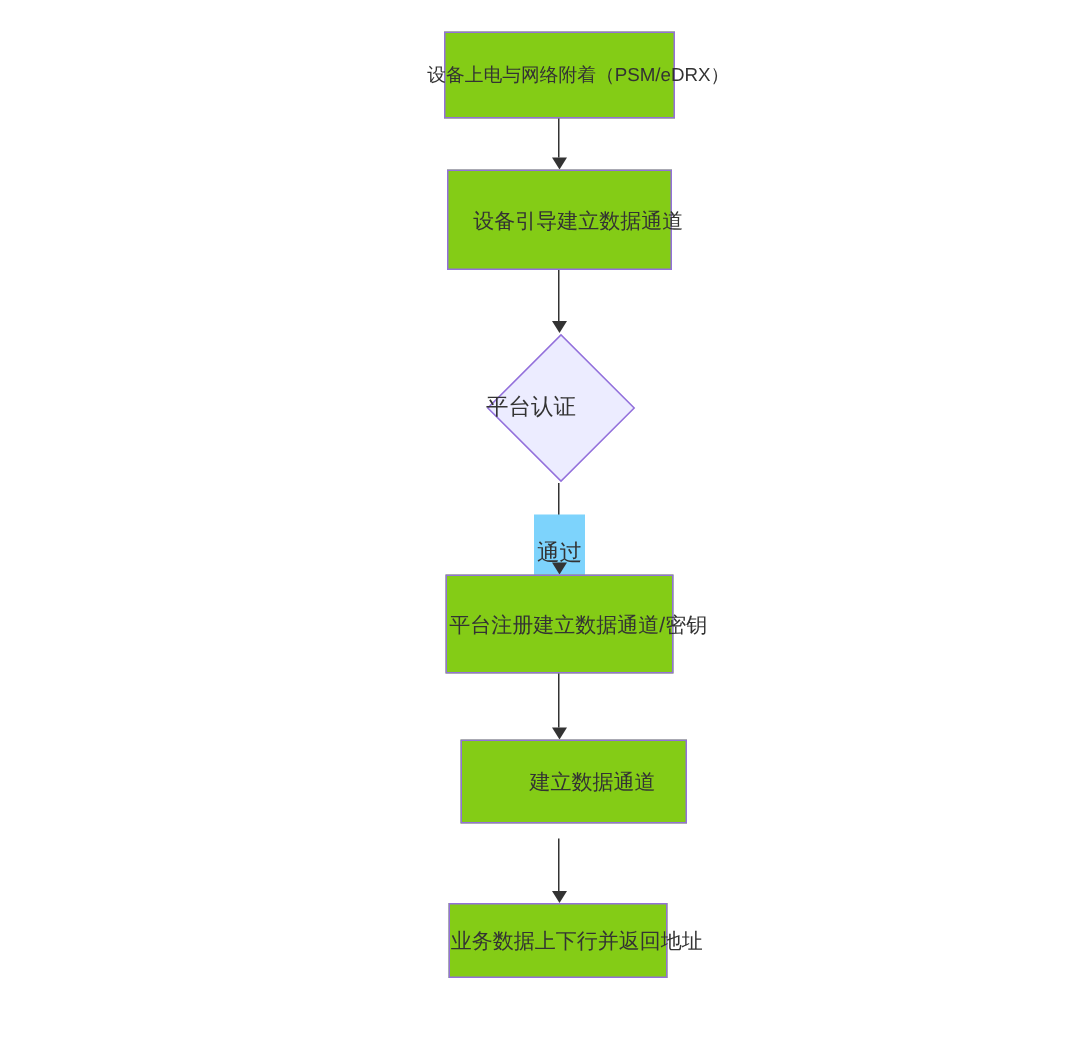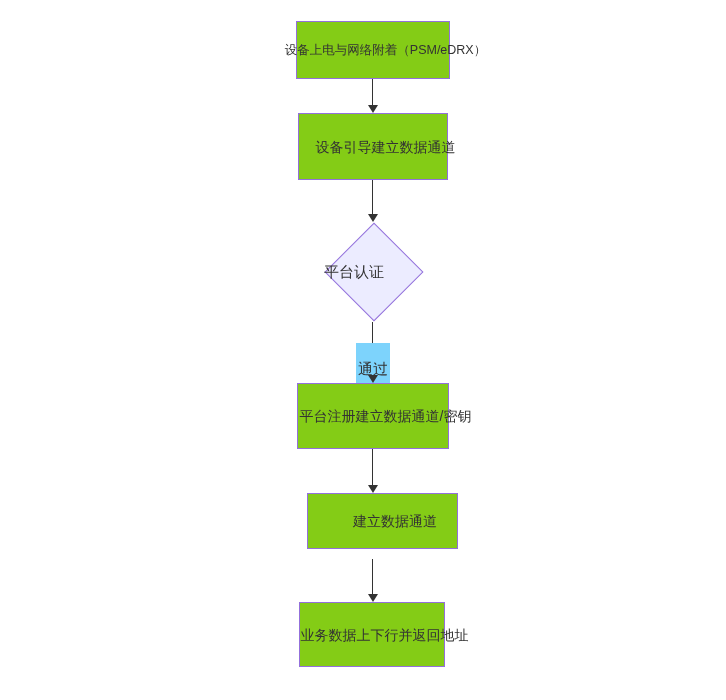--- a/index.html
+++ b/index.html
@@ -114,18 +114,18 @@
   <div class="edge-line" style="left:372px;top:449px;height:36px;"></div>
   <div class="arrowhead" style="left:368px;top:485px;"></div>
 
   <div class="node" style="left:307px;top:493px;width:151px;height:56px;">
     <div class="line">建立数据通道</div>
   </div>
 
   <div class="edge-line" style="left:372px;top:559px;height:35px;"></div>
   <div class="arrowhead" style="left:368px;top:594px;"></div>
 
-  <div class="node" style="left:299px;top:602px;width:146px;height:65px;">
+  <div class="node" style="left:299px;top:602px;width:146px;height:50px;">
     <div class="line">业务数据上下行</div>
     <div class="line">并返回地址</div>
   </div>
 
 </div>
 
 </body></html>

